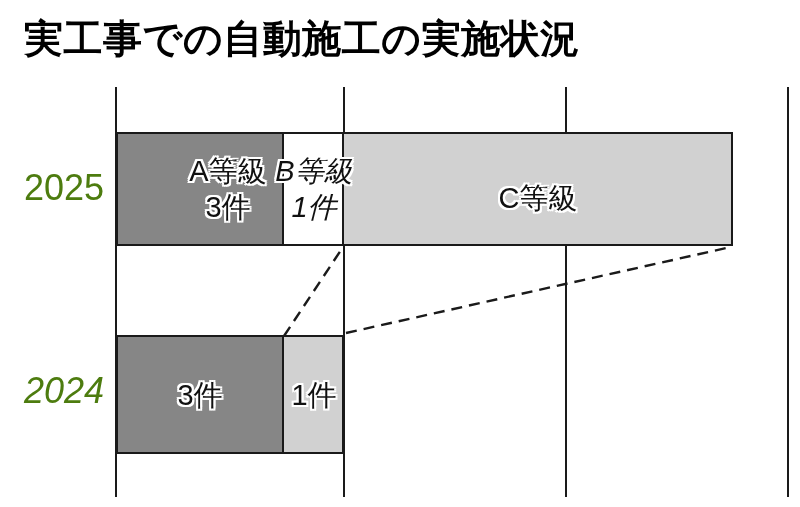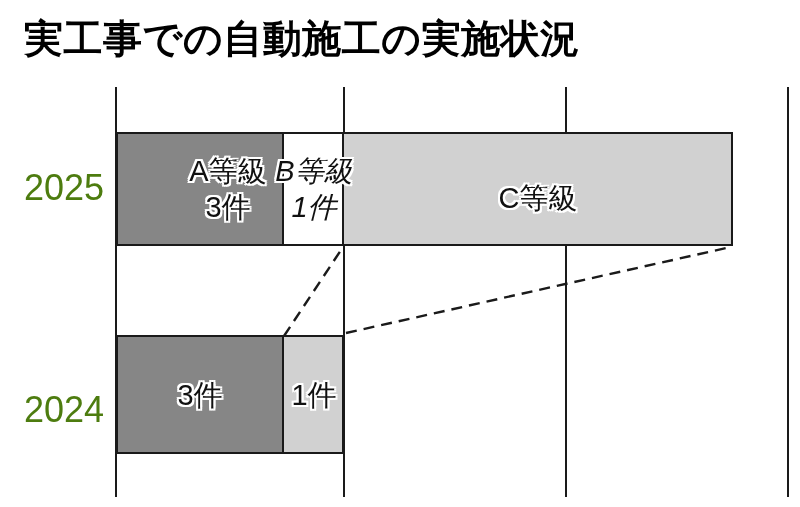--- a/index.html
+++ b/index.html
@@ -68,21 +68,21 @@
     position: absolute;
     left: 9px;
     width: 95px;
     text-align: right;
     font-size: 36px;
     line-height: 40px;
     color: #4d7c0f;
     z-index: 4;
   }
   #year-2025 { top: 168px; }
-  #year-2024 { top: 390px; }
+  #year-2024 { top: 371px; font-style: italic; }
   .bar-label {
     position: absolute;
     transform: translateX(-50%);
     text-align: center;
     white-space: nowrap;
     font-size: 29px;
     line-height: 36px;
     color: #111111;
     z-index: 4;
     text-shadow:

